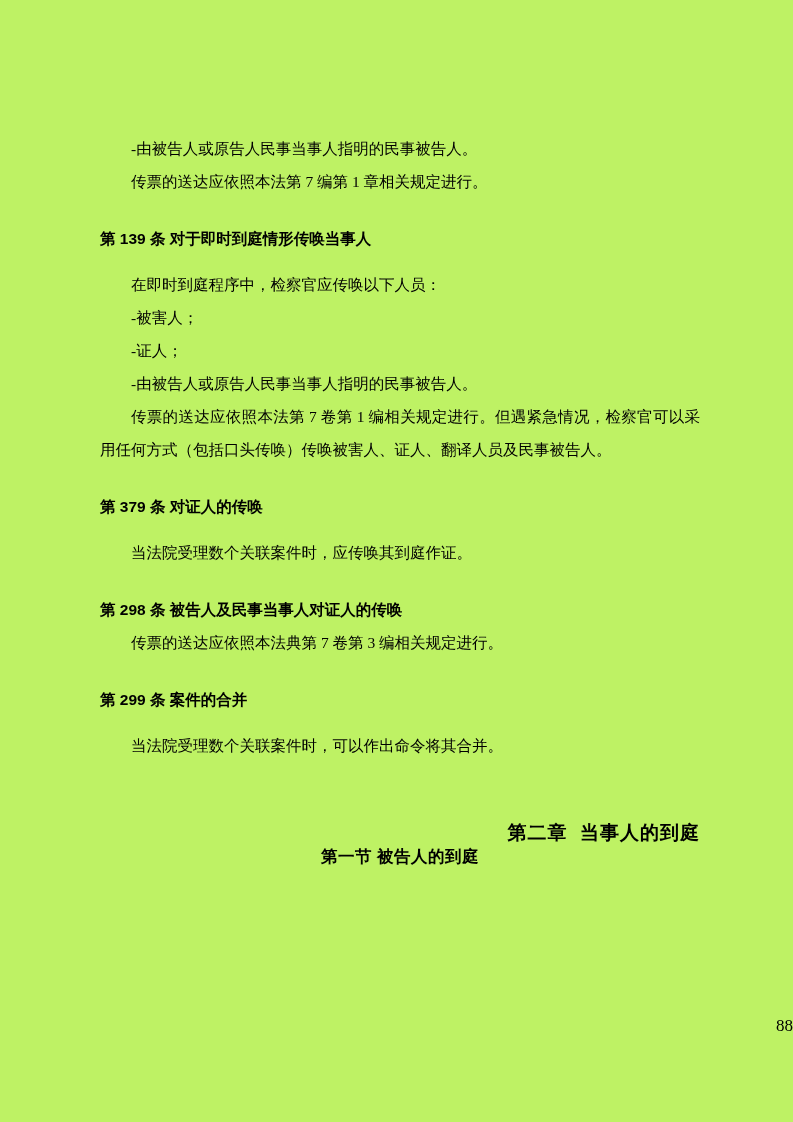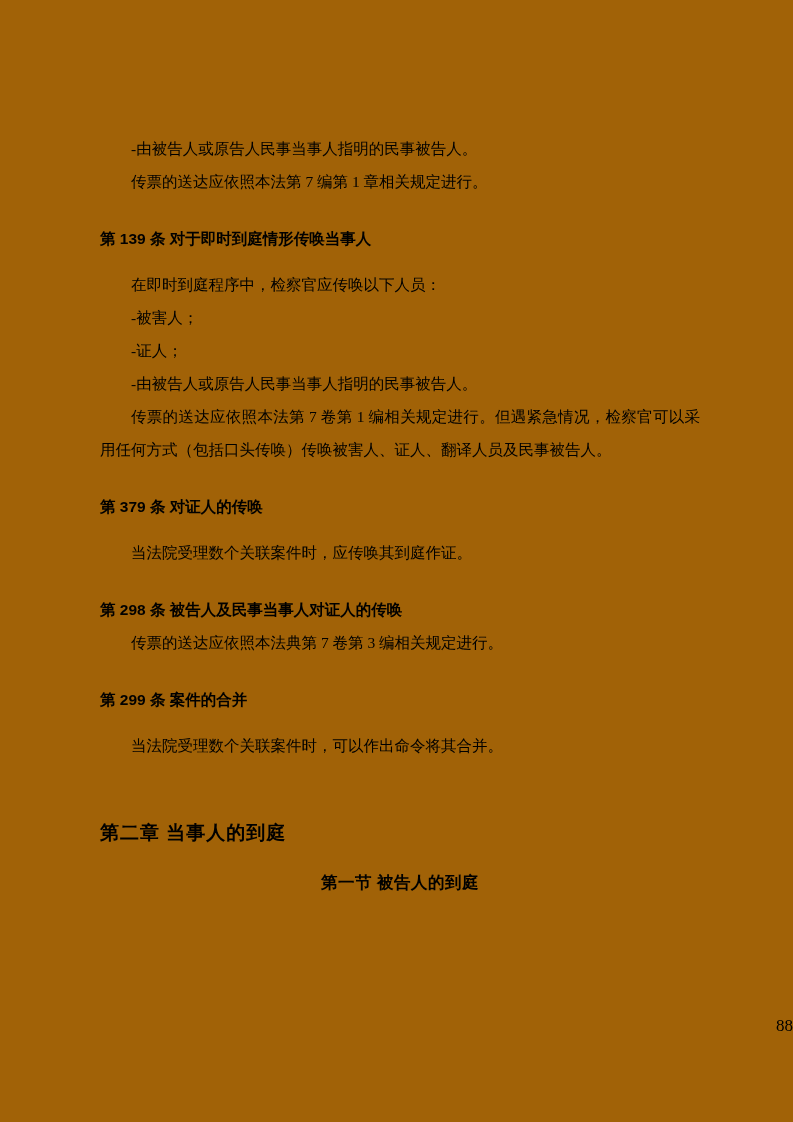--- a/index.html
+++ b/index.html
@@ -5,21 +5,21 @@
   html, body {
     margin: 0;
     padding: 0;
     background: #ffffff;
   }
   .page {
     position: relative;
     width: 793px;
     height: 1122px;
     margin: 0 auto;
-    background: #a16207;
+    background: #bef264;
     font-family: "Liberation Serif", "DejaVu Serif", serif;
     color: #000000;
     box-sizing: border-box;
   }
   .content {
     position: absolute;
     left: 100px;
     top: 132px;
     width: 600px;
   }
@@ -42,40 +42,39 @@
     font-family: "Liberation Sans", "DejaVu Sans", sans-serif;
     margin: 0;
   }
   .gap-before {
     margin-top: 24px;
   }
   .gap-small {
     margin-top: 13px;
   }
   .chapter-title {
-    text-align: left;
+    text-align: right;
     font-size: 19px;
     font-weight: bold;
-    font-family: Liberation Sans, sans-serif;
+    font-family: Liberation Mono, monospace;
     letter-spacing: 1px;
     margin: 0;
   }
   .section-title {
     text-align: center;
     font-size: 16.5px;
     font-weight: bold;
     font-family: "Liberation Sans", "DejaVu Sans", sans-serif;
     letter-spacing: 0.5px;
     margin: 0;
   }
   .chapter-block {
     margin-top: 58px;
   }
   .section-block {
-    margin-top: 26px;
   }
   .page-number {
     position: absolute;
     left: 0;
     right: 0;
     top: 1016px;
     text-align: right;
     font-size: 17px;
     font-family: "Liberation Serif", "DejaVu Serif", serif;
   }

